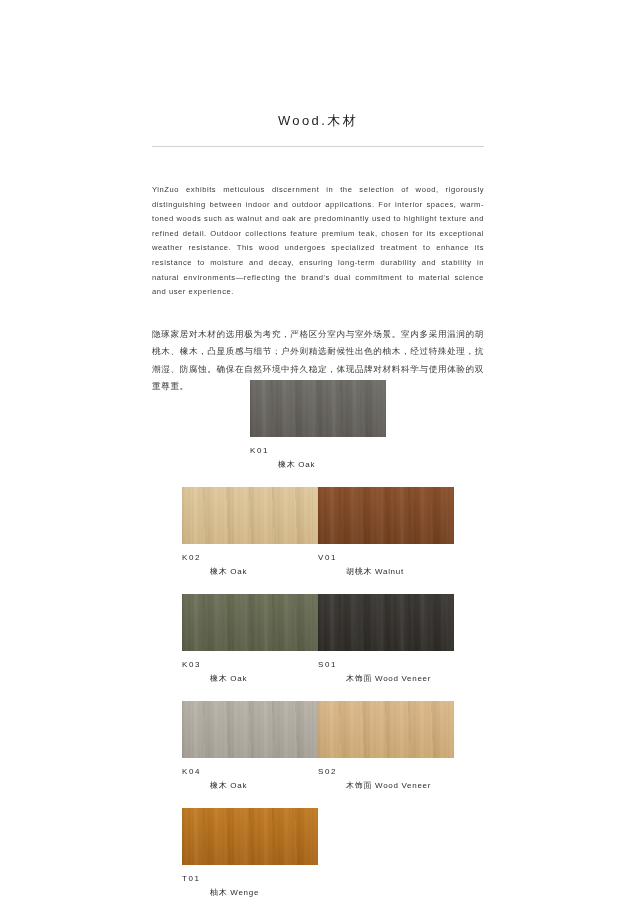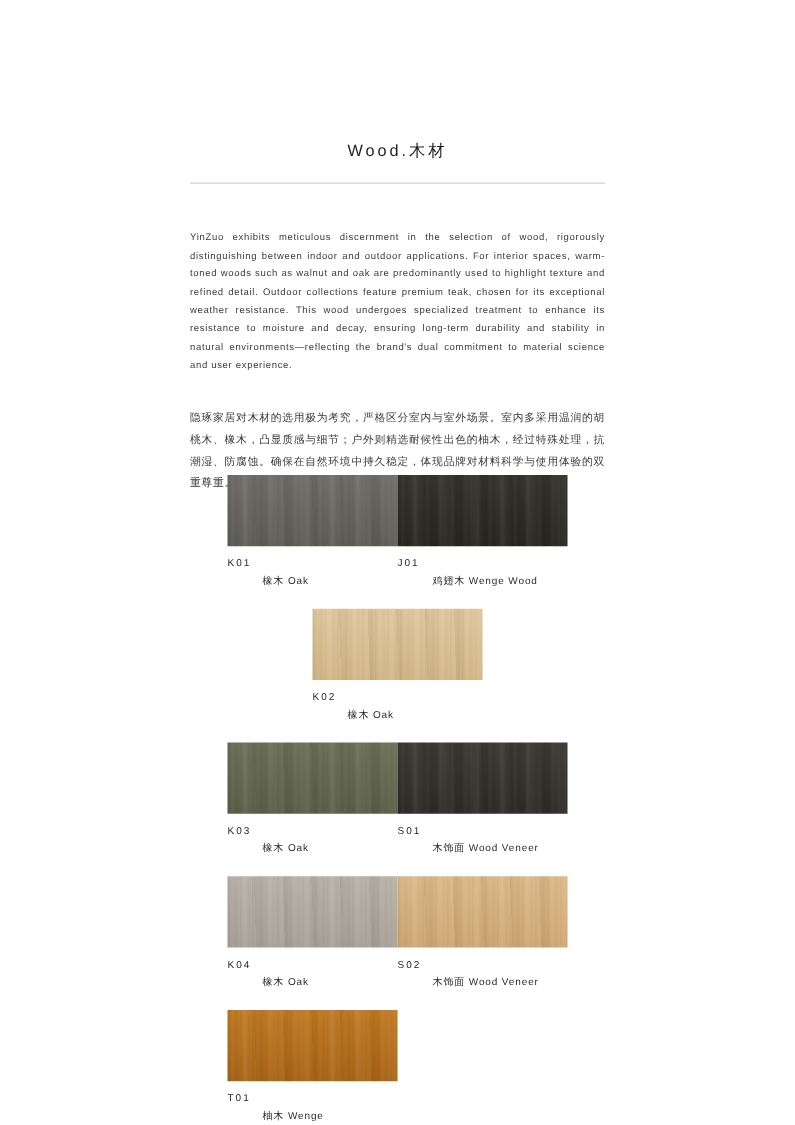--- a/index.html
+++ b/index.html
@@ -141,32 +141,32 @@
   </div>
 
   <div class="swatch-grid">
 
     <div class="swatch-row">
       <div class="swatch">
         <div class="chip" style="background: linear-gradient(rgb(111, 109, 102) 0%, rgb(94, 92, 85) 100%);"></div>
         <div class="code">K01</div>
         <div class="name">橡木 Oak</div>
       </div>
-      <div class="swatch">
-        <div class="chip" style="background: linear-gradient(rgb(51, 50, 44) 0%, rgb(38, 37, 31) 100%);"></div>
-        <div class="code">J01</div>
-        <div class="name">鸡翅木 Wenge Wood</div>
-      </div>
     </div>
 
     <div class="swatch-row">
       <div class="swatch">
         <div class="chip" style="background: linear-gradient(rgb(224, 200, 156) 0%, rgb(211, 184, 136) 100%);"></div>
         <div class="code">K02</div>
         <div class="name">橡木 Oak</div>
+      </div>
+      <div class="swatch">
+        <div class="chip" style="background: linear-gradient(rgb(138, 79, 42) 0%, rgb(115, 64, 31) 100%);"></div>
+        <div class="code">V01</div>
+        <div class="name">胡桃木 Walnut</div>
       </div>
     </div>
 
     <div class="swatch-row">
       <div class="swatch">
         <div class="chip" style="background: linear-gradient(rgb(107, 111, 86) 0%, rgb(91, 95, 72) 100%);"></div>
         <div class="code">K03</div>
         <div class="name">橡木 Oak</div>
       </div>
       <div class="swatch">

